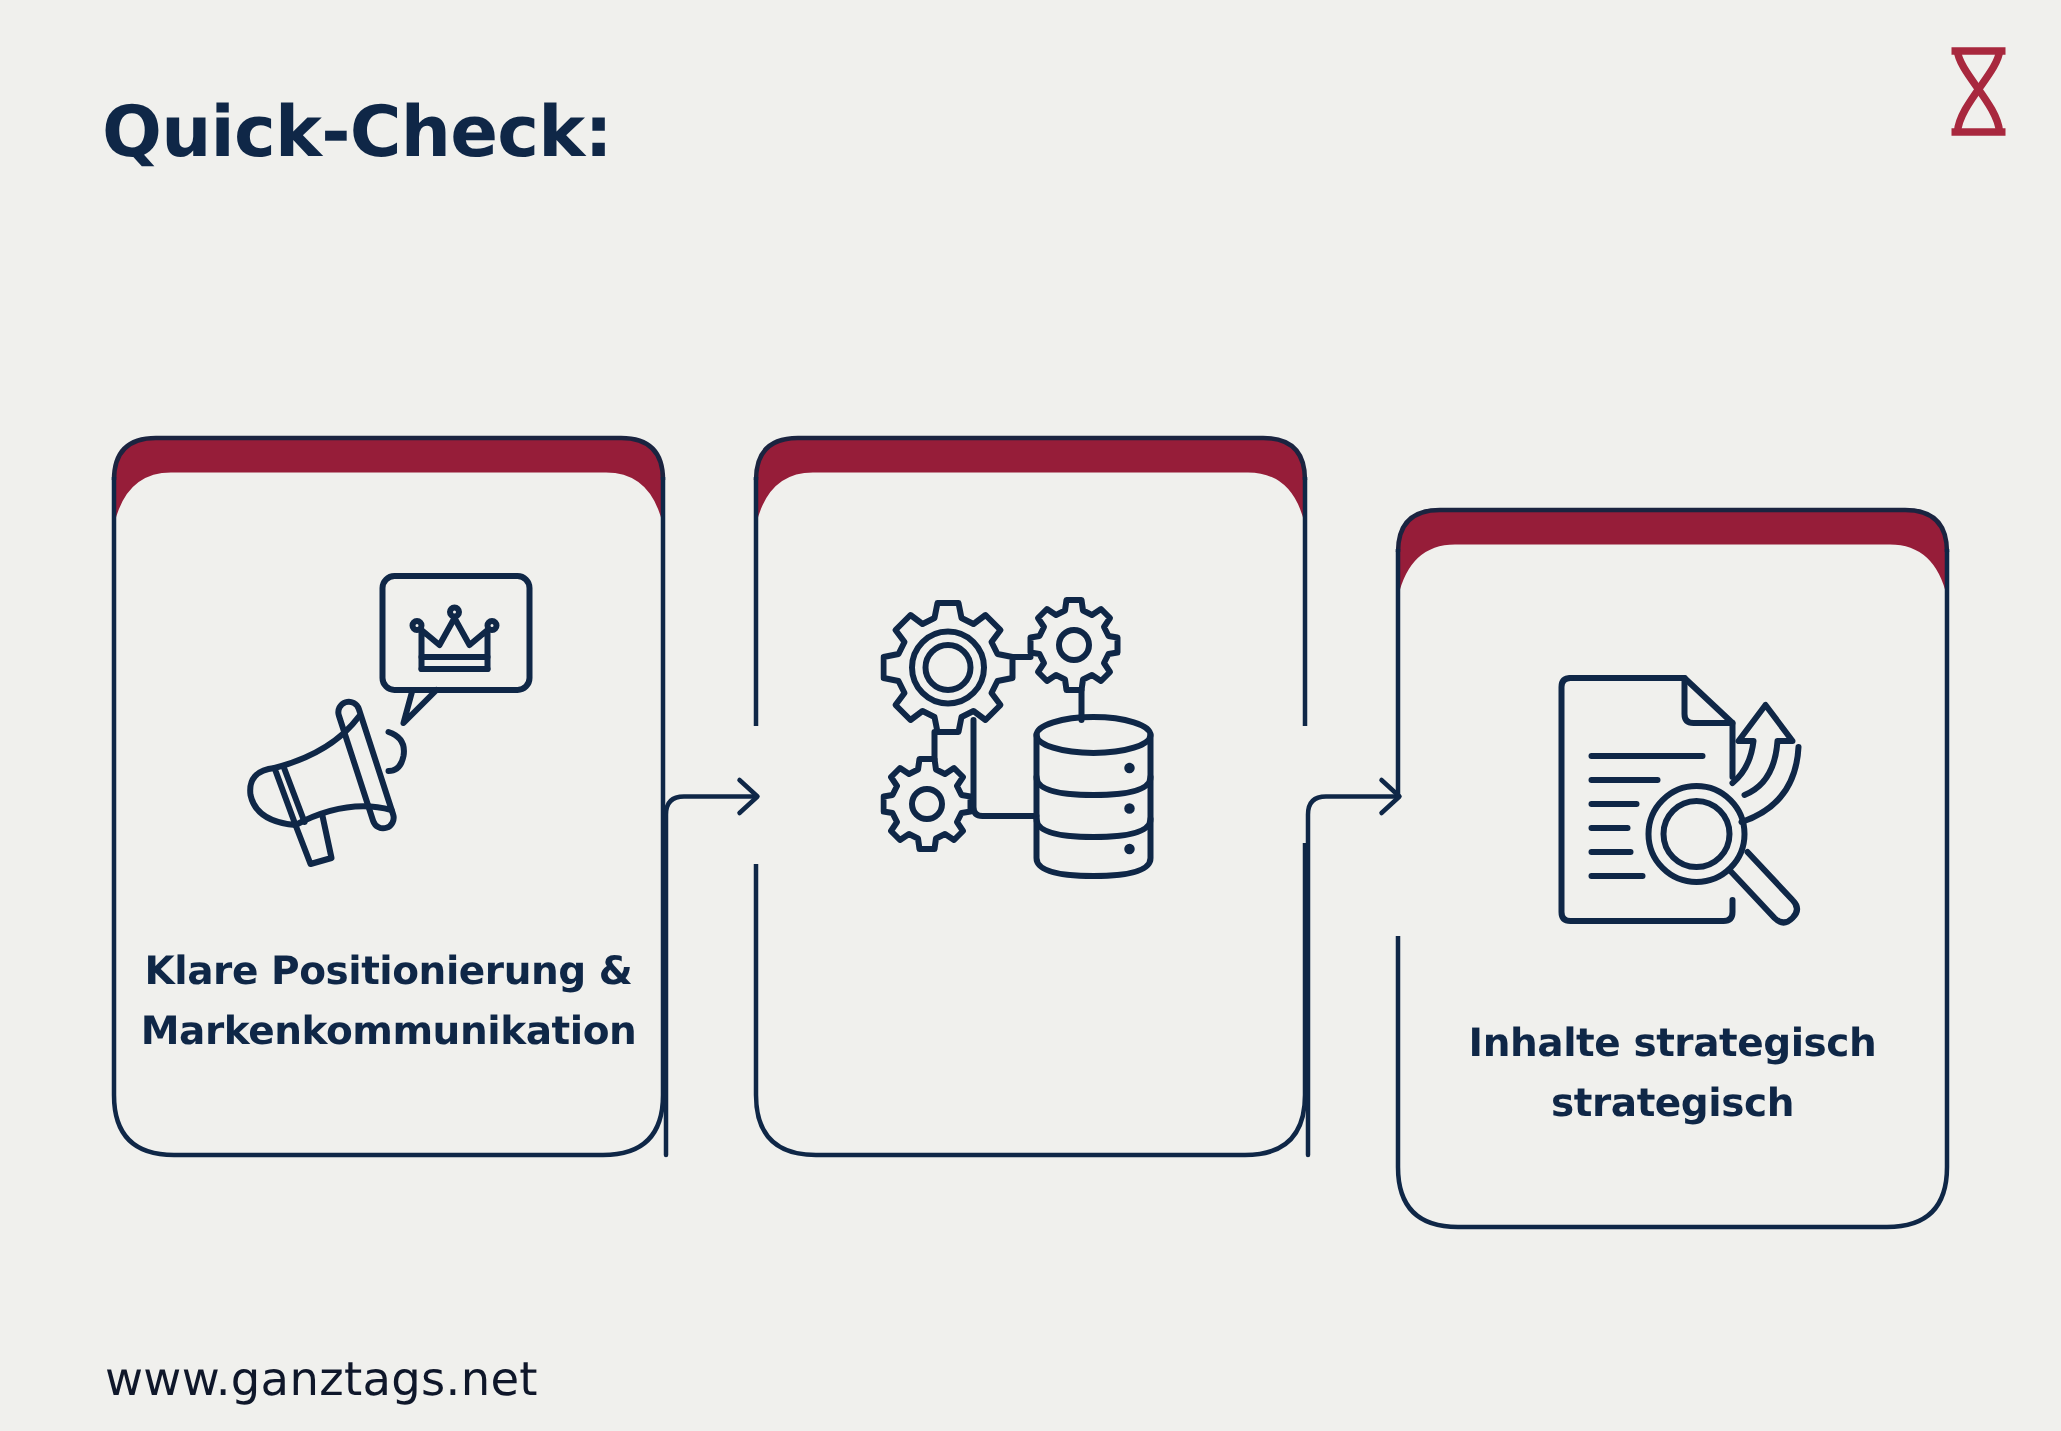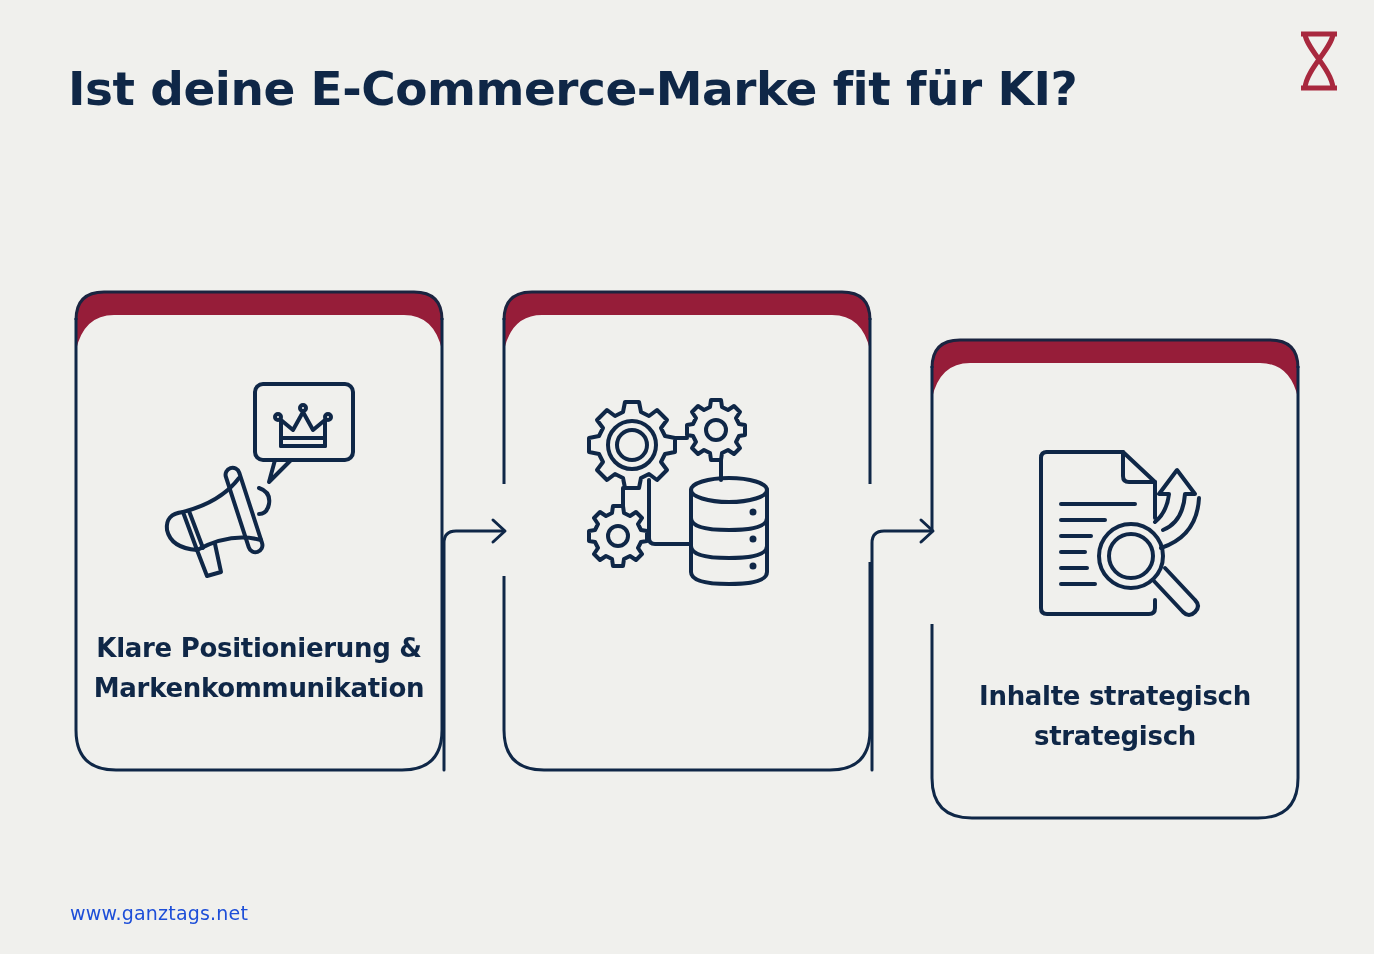--- a/index.html
+++ b/index.html
@@ -64,30 +64,30 @@
       letter-spacing: -0.3px;
     }
     .card .label span { display: block; white-space: nowrap; }
     .connector {
       position: absolute;
     }
     .footer-url {
       position: absolute;
       left: 70px;
       top: 902px;
-      font-size: 19px;
-      color: #1d4ed8;
+      font-size: 31px;
+      color: #0f172a;
       letter-spacing: 0.2px;
     }
   </style>
 </head>
 <body>
 
 <h1 class="title">
-  <span>Ist deine E-Commerce-Marke fit für KI?</span>
+  <span>Quick-Check:</span>
 </h1>
 
 <svg class="logo" viewBox="0 0 42 62">
   <g fill="none" stroke="#a8283e" stroke-width="5" stroke-linejoin="miter">
     <line x1="3" y1="4" x2="39" y2="4"></line>
     <line x1="3" y1="58" x2="39" y2="58"></line>
     <path d="M7 4 C 8 18, 34 40, 35 58"></path>
     <path d="M35 4 C 34 18, 8 40, 7 58"></path>
   </g>
 </svg>

